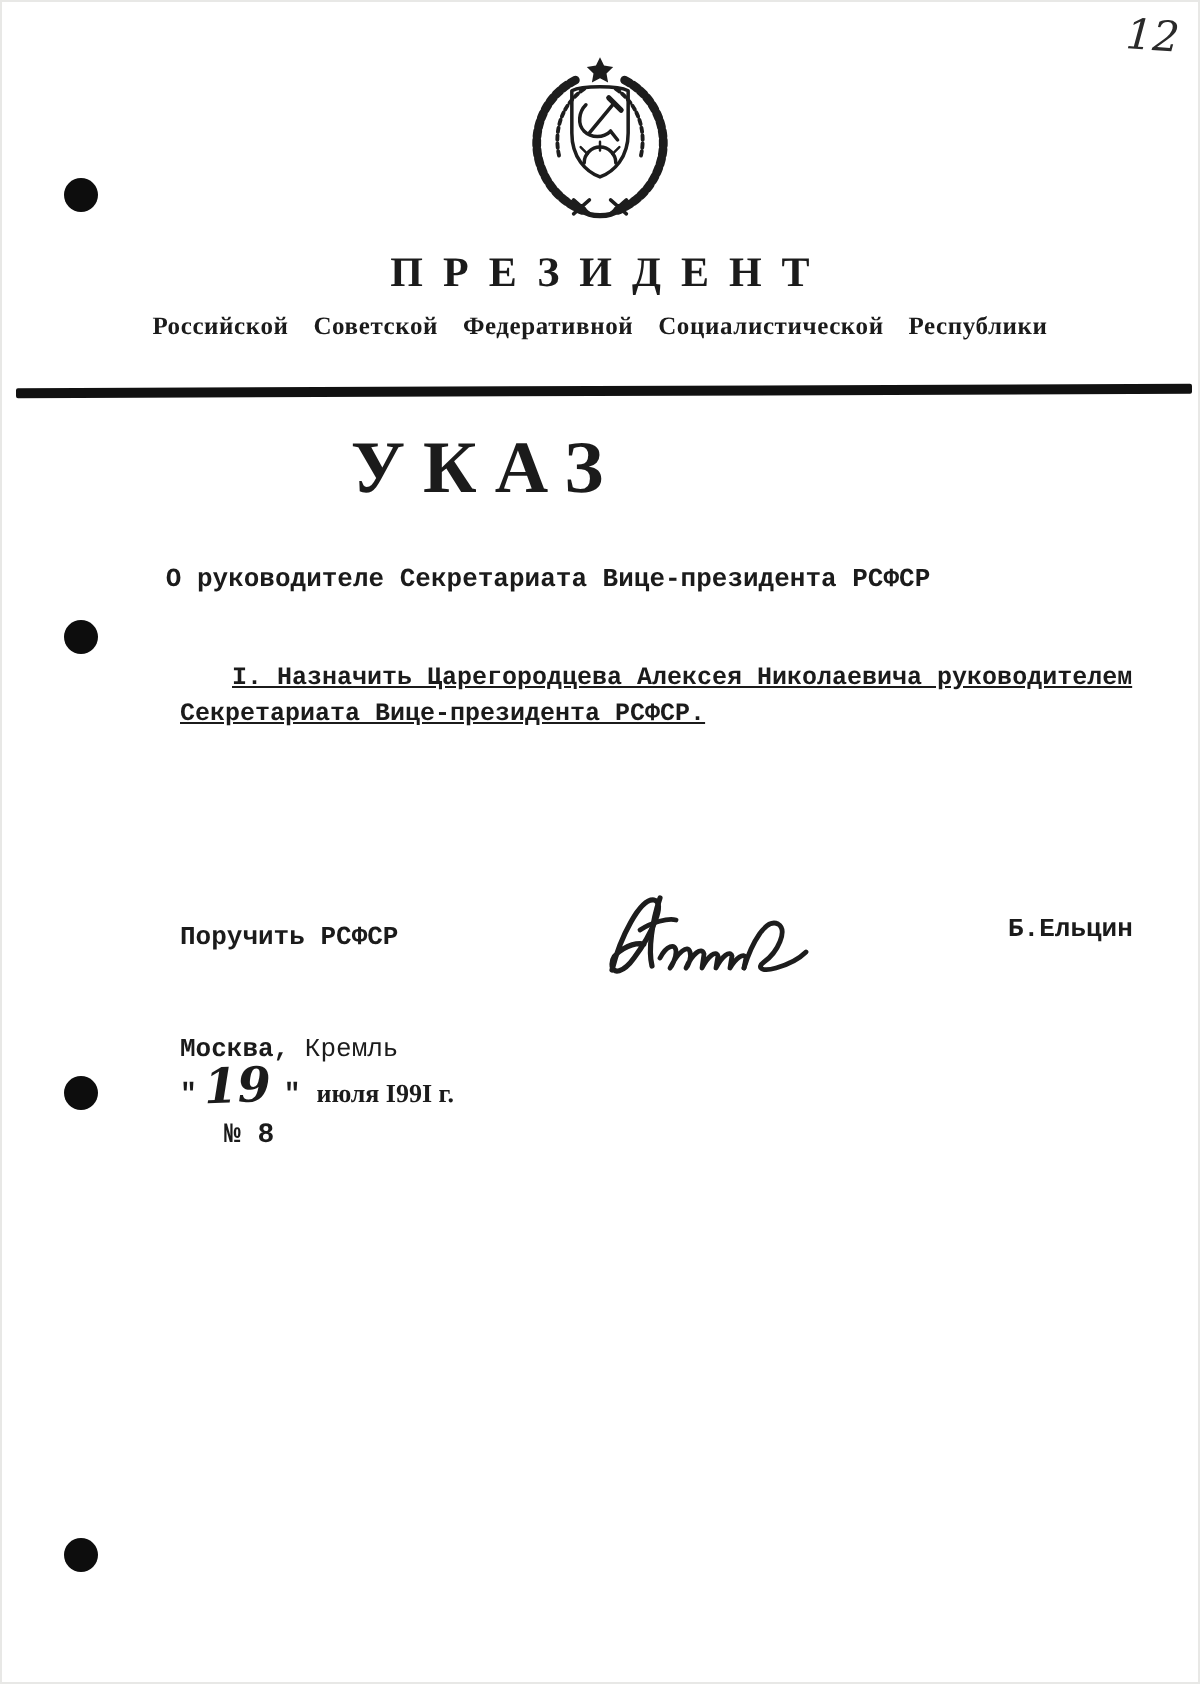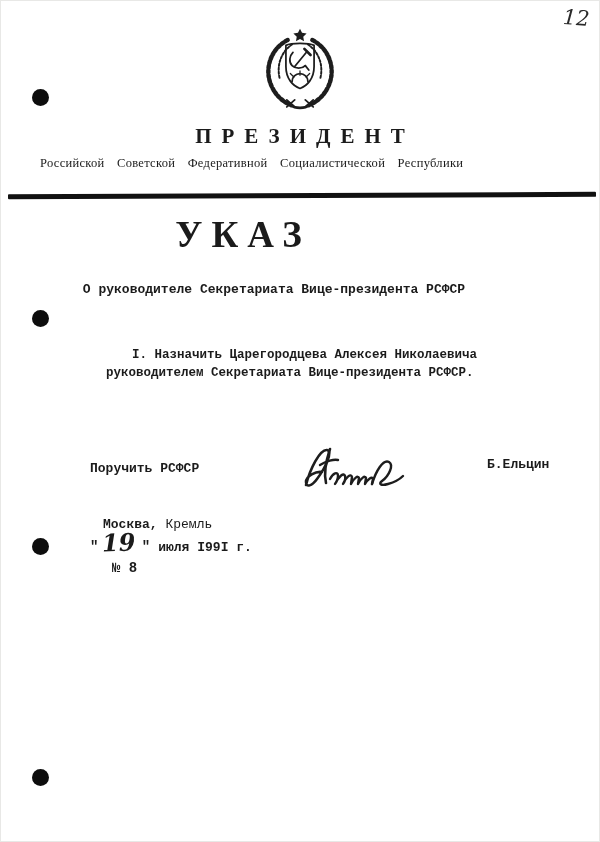--- a/index.html
+++ b/index.html
@@ -35,22 +35,22 @@
   .emblem{left:256px;top:26px;width:88px;height:88px;}
   
   .org-title{
     left:0;top:124px;width:600px;
     text-align:center;
     font-weight:bold;font-size:21px;
     letter-spacing:10px;padding-left:10px;box-sizing:border-box;
   }
   .org-subtitle{
     left:40px;top:156px;width:520px;
-    text-align:left;
-    font-weight:normal;font-size:12.5px;
+    text-align:center;
+    font-weight:bold;font-size:12.5px;
     word-spacing:9px;
     letter-spacing:.3px;
   }
   .rule{
     left:8px;top:193px;width:588px;height:5px;
     background:#111;
     transform:rotate(-0.22deg);
     border-radius:1px;
   }
   .doc-type{
@@ -64,42 +64,42 @@
     text-align:center;
     font-family:"Liberation Mono", monospace;
     font-weight:700;font-size:13px;
   }
   .body-text{
     left:90px;top:331px;width:486px;
     font-family:"Liberation Mono", monospace;
     font-size:12.5px;line-height:17.5px;
     font-weight:600;
   }
-  .body-text p{margin:16px;text-indent:26px;}
+  .body-text p{margin:0;text-indent:26px;text-decoration:underline;}
   .mono{font-family:"Liberation Mono", monospace;}
   .signer-title{left:90px;top:461px;font-size:13px;font-weight:600;}
   .signature{left:286px;top:441px;width:120px;height:50px;}
-  .signer-name{left:487px;top:457px;font-size:13px;font-weight:600;}
-  .place-line{left:90px;top:517px;font-size:13px;margin-left:13px;}
+  .signer-name{left:504px;top:457px;font-size:13px;font-weight:600;}
+  .place-line{left:90px;top:517px;font-size:13px;}
   .place-bold{font-weight:700;}
   .place-light{font-weight:400;}
   .date-line{
     left:90px;top:533px;
     display:flex;align-items:baseline;
     font-size:13px;font-weight:600;
   }
   .q{font-size:14px;font-weight:700;letter-spacing:2px;}
   .day-hand{
     font-family:"DejaVu Serif", serif;
     font-style:italic;font-weight:700;
     font-size:24px;line-height:20px;
     margin:0 6px 0 2px;
     transform:rotate(-2deg);
   }
-  .date-rest{margin-left:6px;}
+  .date-rest{margin-left:6px;font-family:Liberation Serif, serif;}
   .number-line{left:112px;top:560px;font-size:14px;font-weight:600;}
   svg .ink{stroke:#1d1d1d;fill:none;stroke-linecap:round;stroke-linejoin:round;}
 </style>
 </head>
 <body>
 
 <div class="page">
 
   <div class="abs pagenum">12</div>
 

